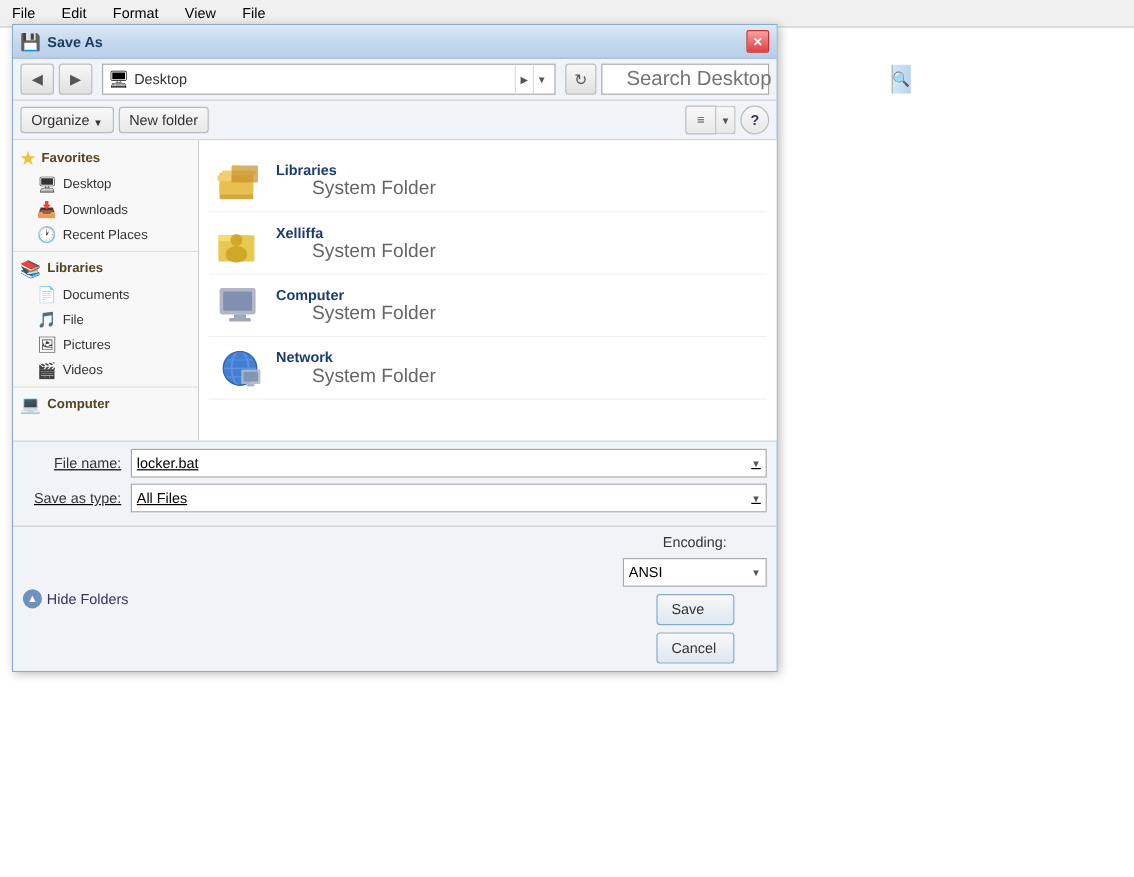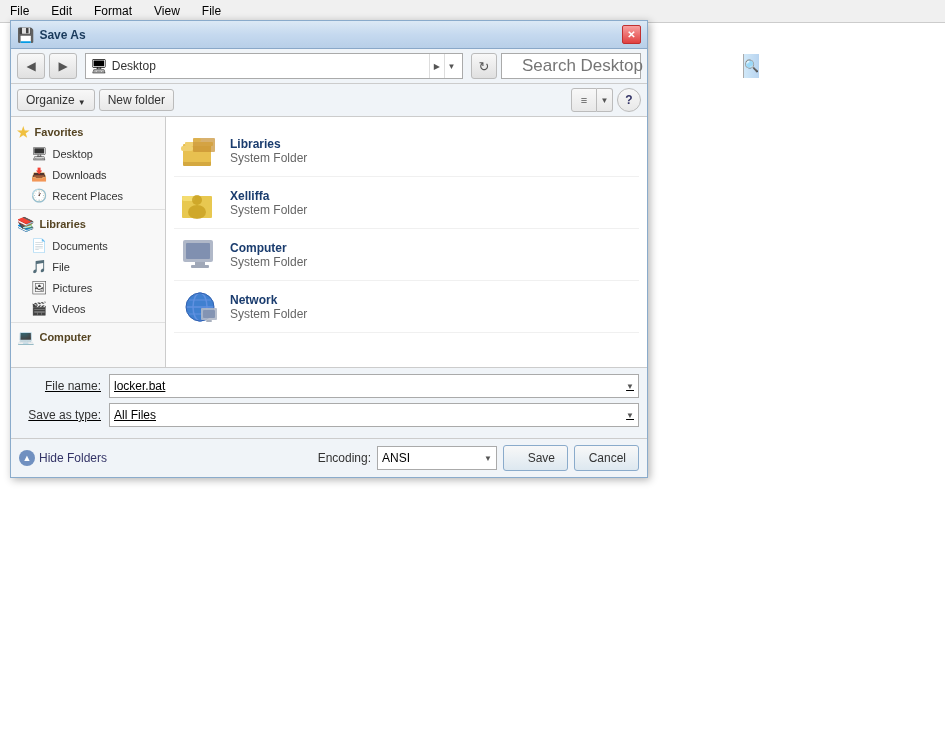--- a/index.html
+++ b/index.html
@@ -310,22 +310,23 @@
       margin-right: 10px;
       flex-shrink: 0;
     }
     .file-item-info {}
     .file-item-name {
       font-size: 12px;
       font-weight: 600;
       color: #1a3c6e;
     }
     .file-item-type {
-      font-size: 12px;
+      font-size: 16px;
       color: #666;
+      margin-left: 30px;
     }
 
     
     .file-panel::-webkit-scrollbar { width: 10px; }
     .file-panel::-webkit-scrollbar-track { background: #f0f0f0; }
     .file-panel::-webkit-scrollbar-thumb { background: #ccc; border: 1px solid #aaa; }
 
     
     .bottom-area {
       background: #f0f4f8;
@@ -393,20 +394,21 @@
       align-items: center;
       justify-content: center;
       color: white;
       font-size: 9px;
     }
     .footer-right {
       margin-left: auto;
       display: flex;
       gap: 6px;
       align-items: center;
+      flex-direction: column;
     }
     .encoding-label {
       font-size: 12px;
       color: #333;
     }
     .encoding-select {
       height: 24px;
       width: 120px;
       border: 1px solid #aaa;
       background: white;
@@ -417,21 +419,21 @@
       justify-content: space-between;
     }
     .action-btn {
       height: 26px;
       min-width: 65px;
       background: linear-gradient(to bottom, #f8f8f8, #dde8f0);
       border: 1px solid #8aabcb;
       border-radius: 3px;
       display: flex;
       align-items: center;
-      justify-content: flex-end;
+      justify-content: flex-start;
       cursor: pointer;
       font-size: 12px;
       color: #333;
       padding: 0 12px;
     }
 
     
     .nav-panel::-webkit-scrollbar { width: 8px; }
     .nav-panel::-webkit-scrollbar-track { background: #e8e8e8; }
     .nav-panel::-webkit-scrollbar-thumb { background: #ccc; border: 1px solid #bbb; }

